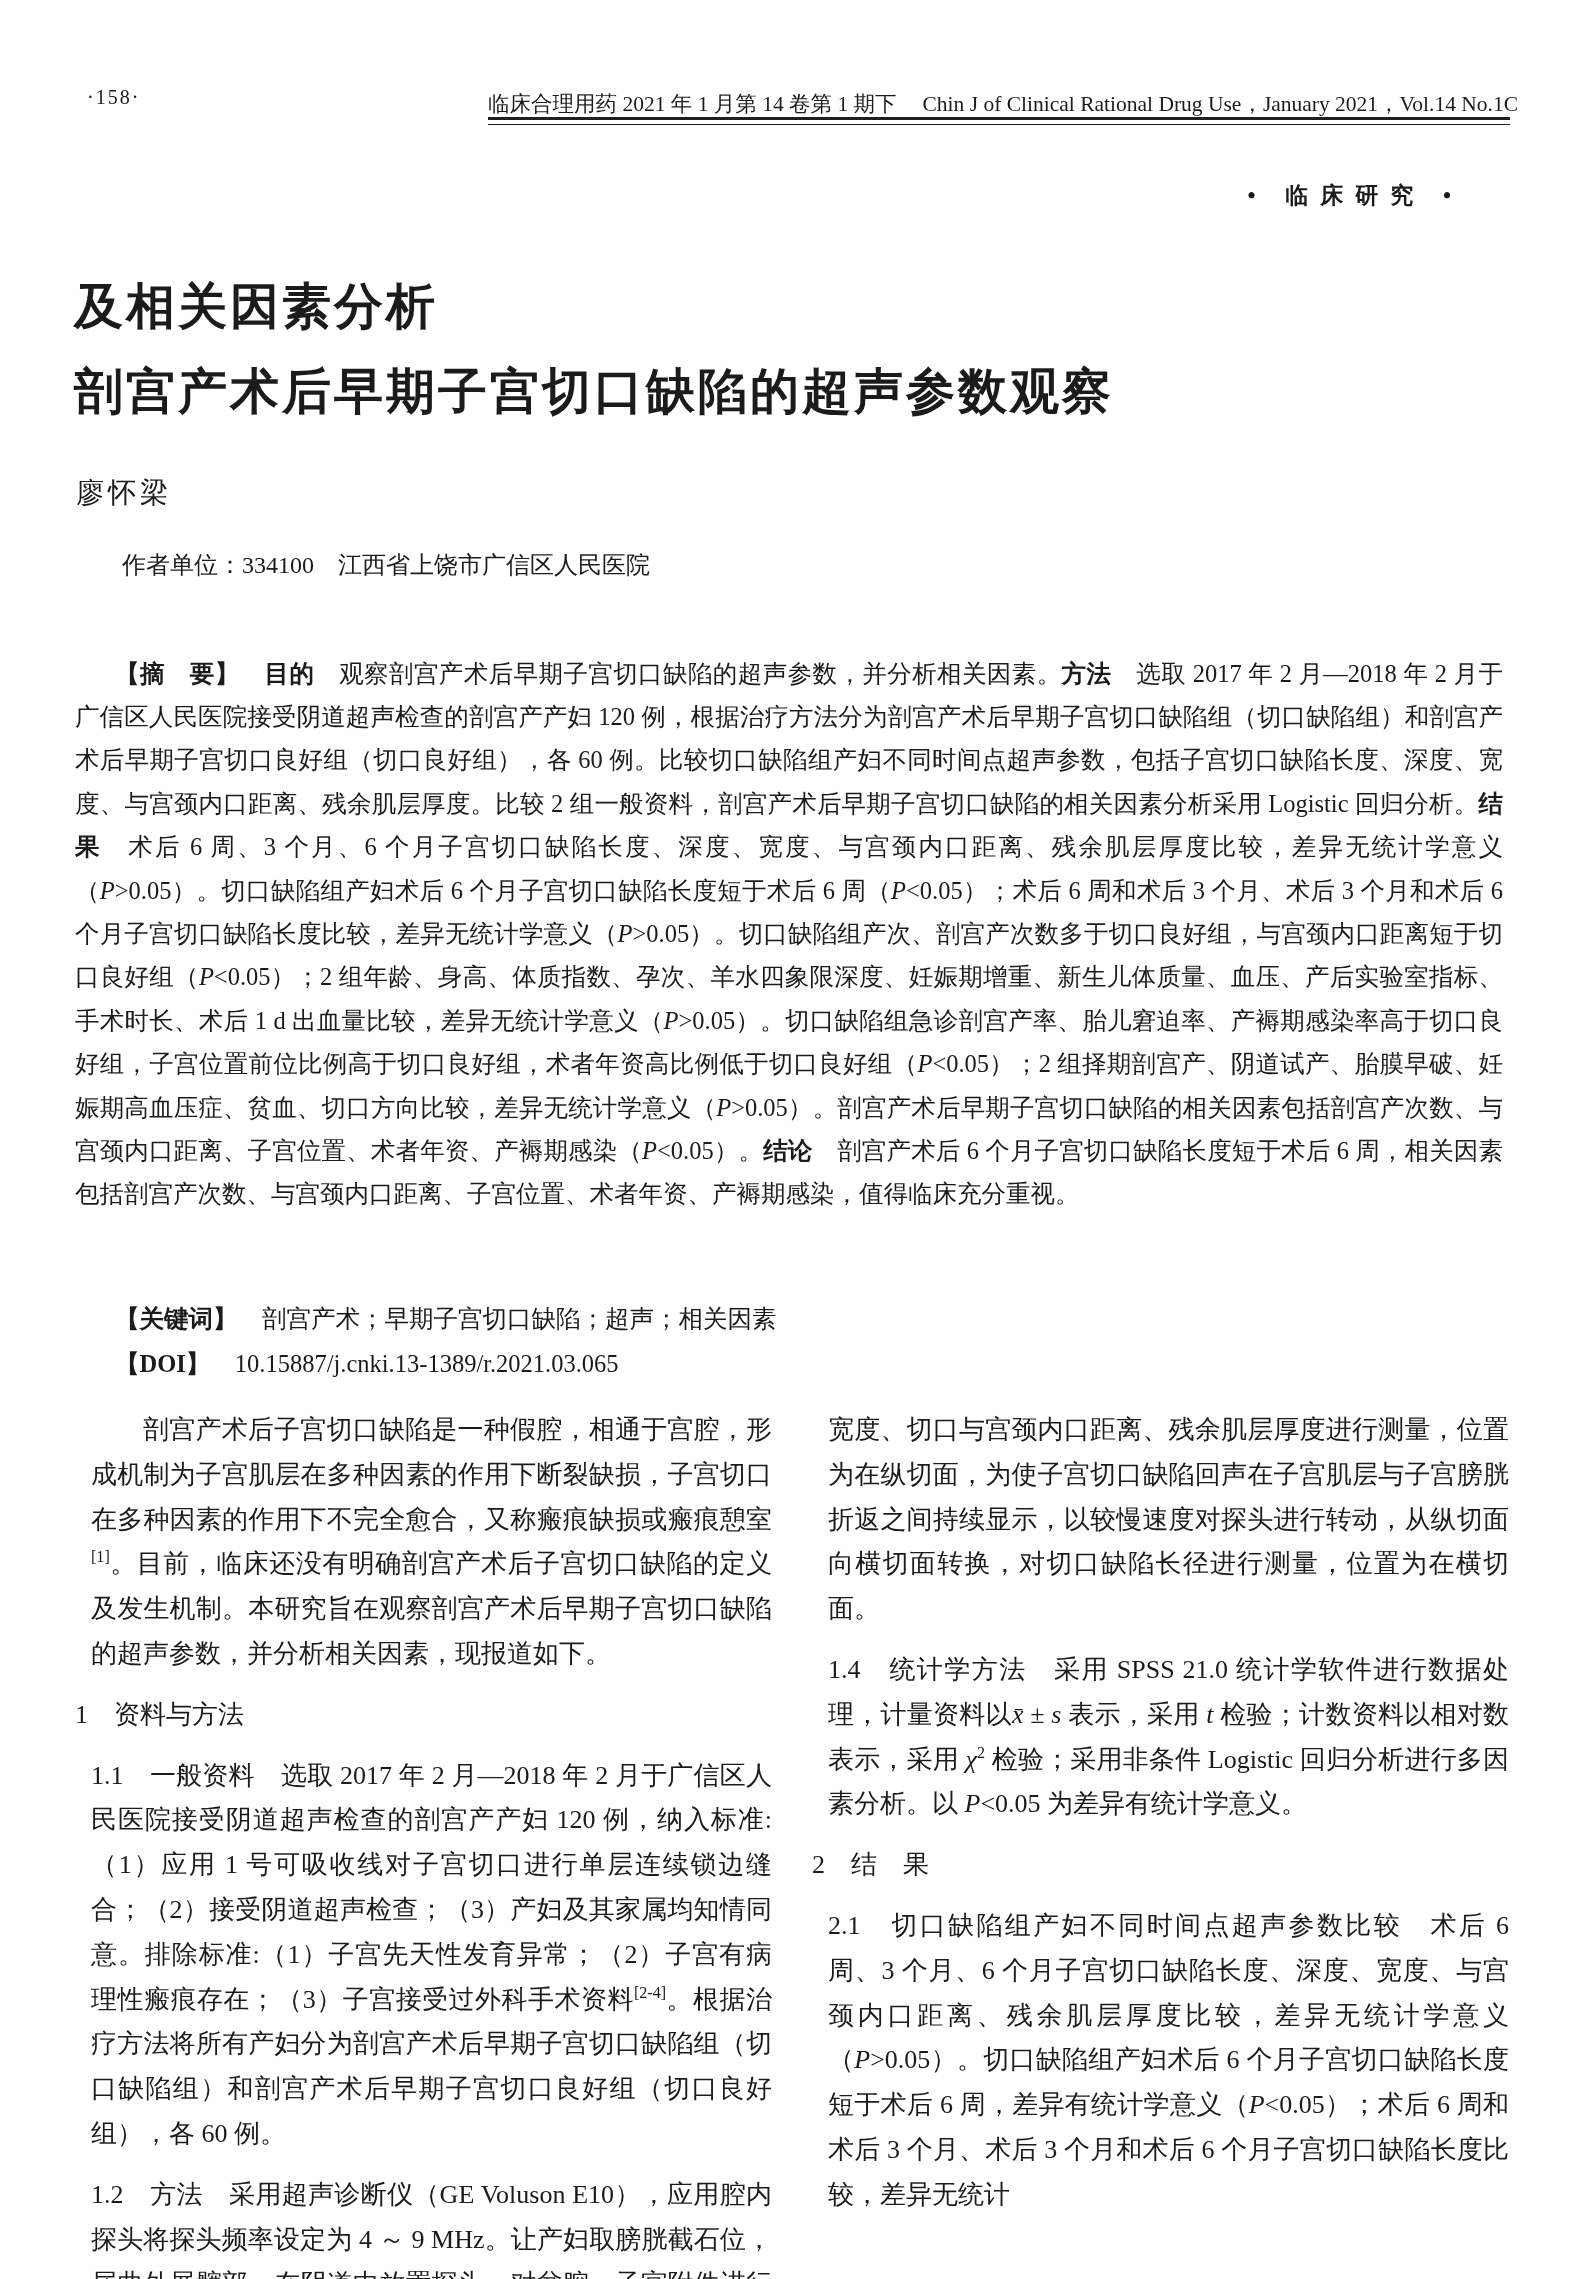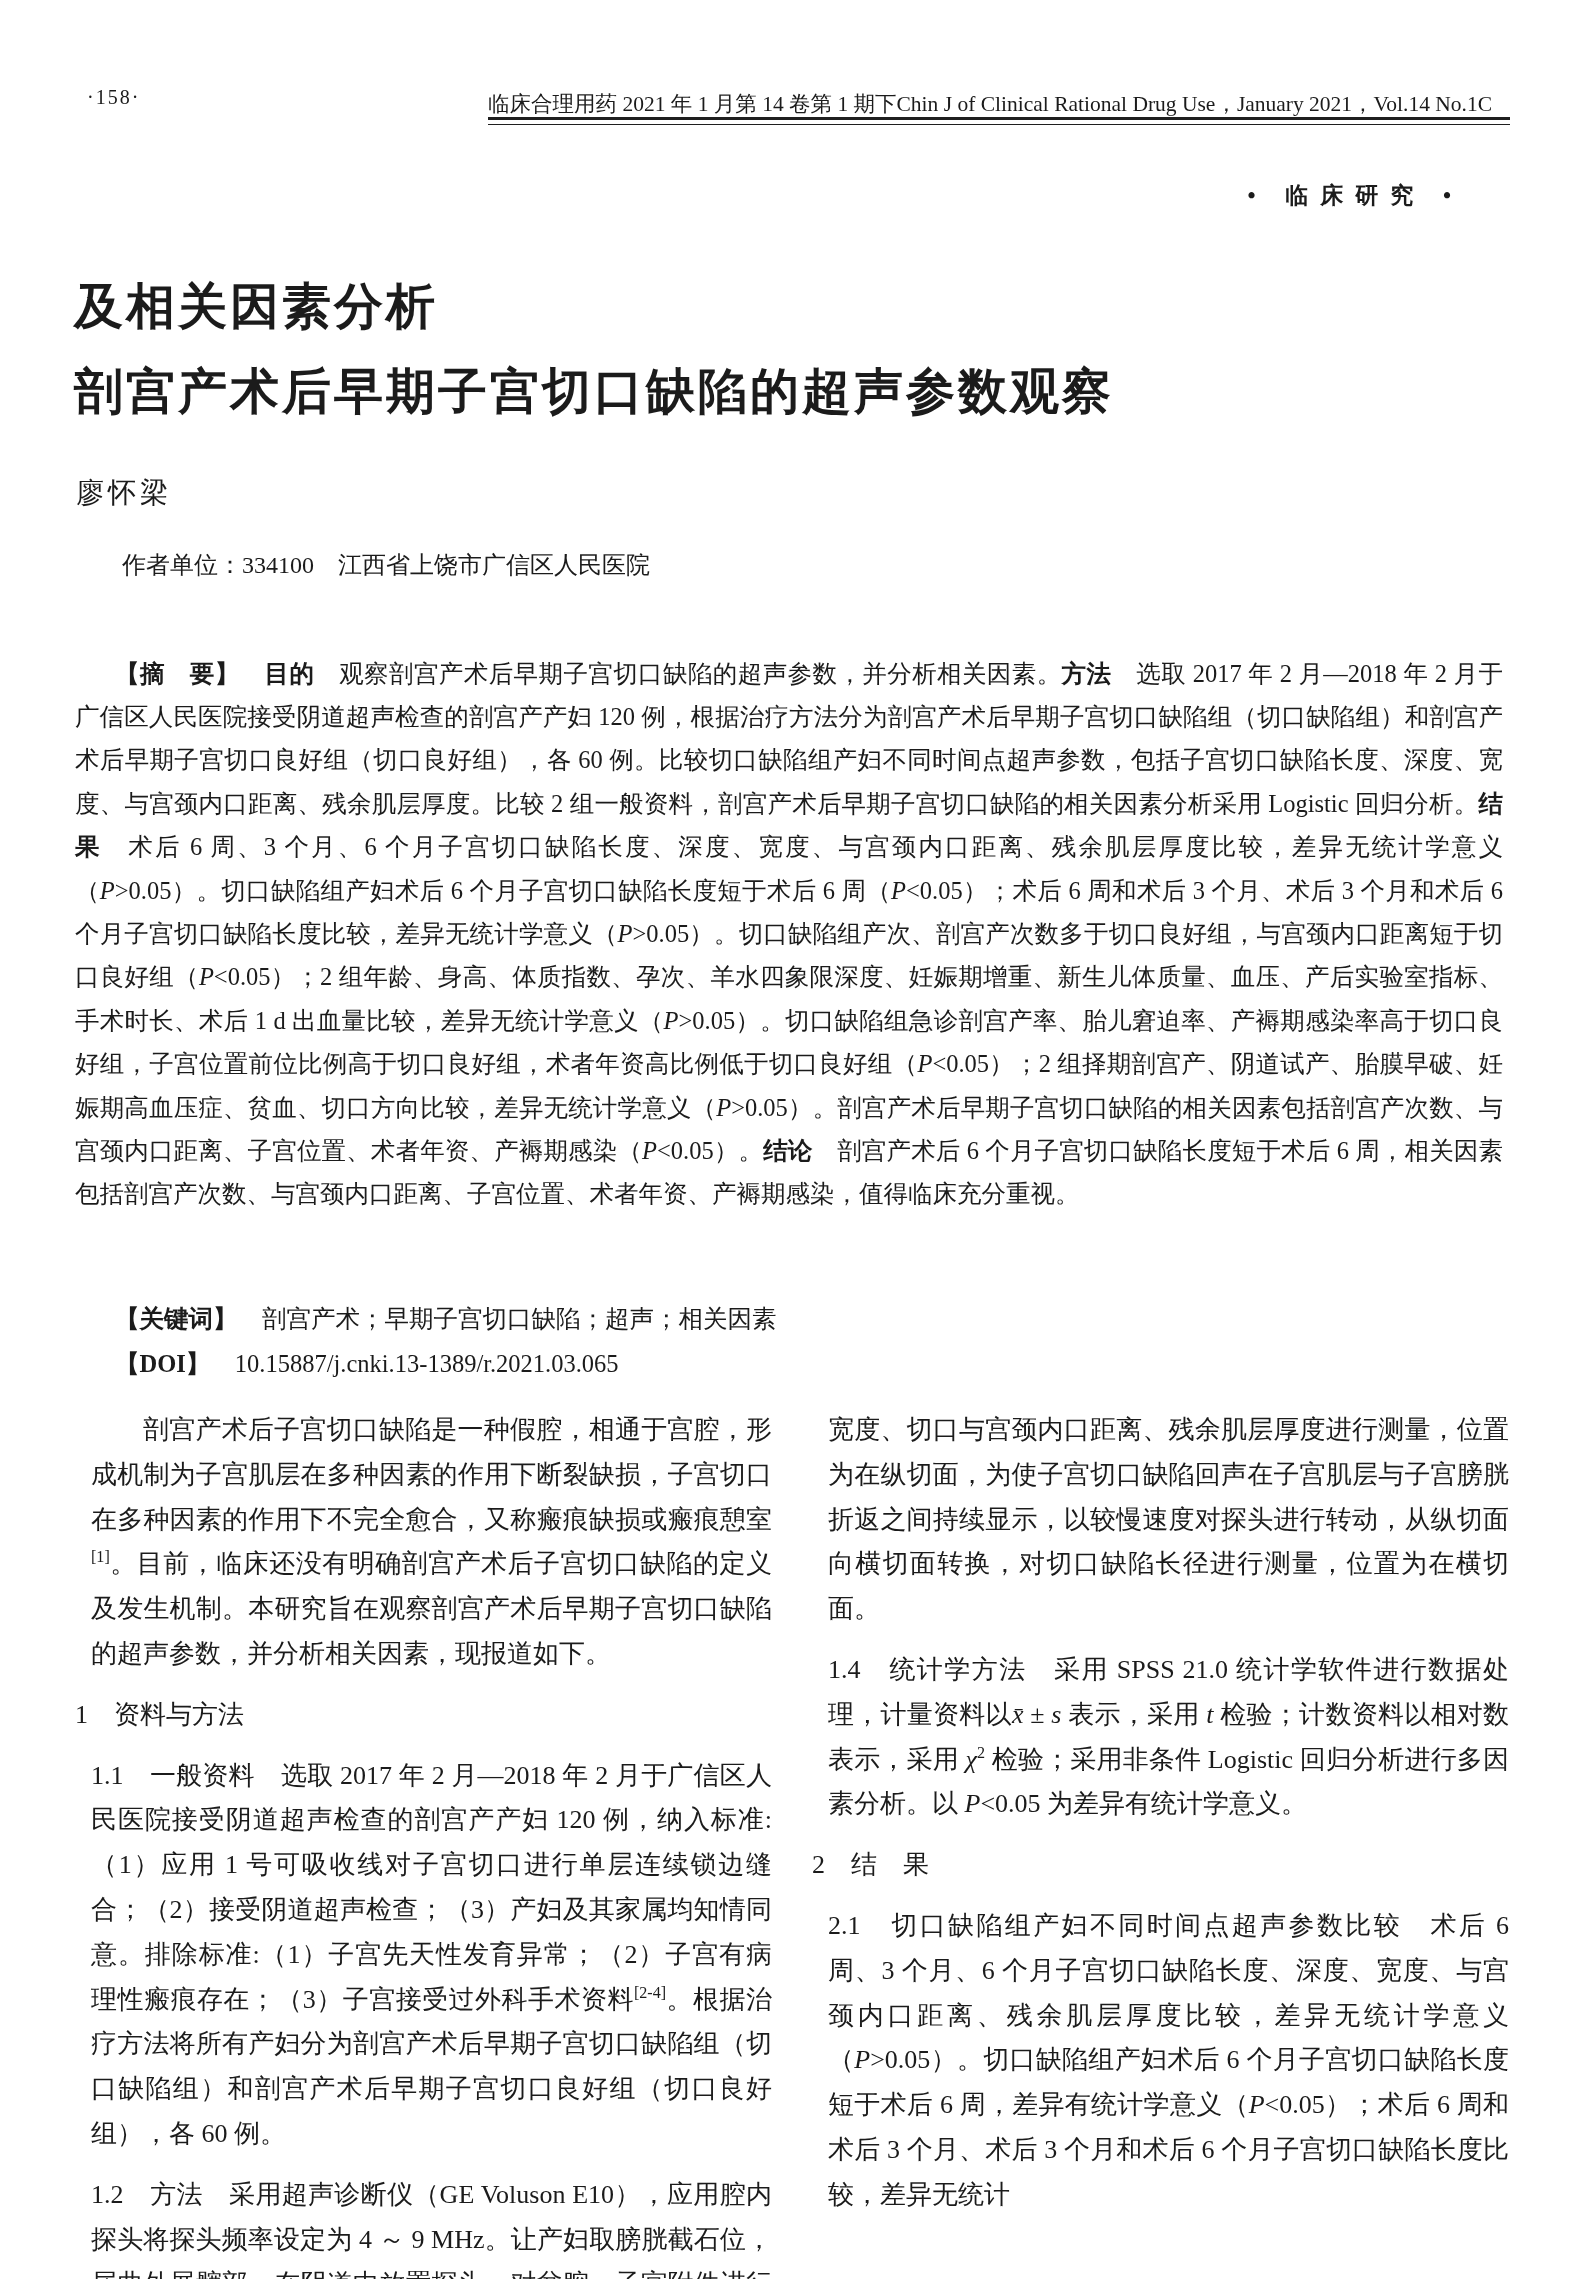--- a/index.html
+++ b/index.html
@@ -8,21 +8,21 @@
     width:1575px;height:2279px;
     background:#ffffff;
     margin:0 auto;
     overflow:hidden;
     color:#1b1b1b;
     font-family:"Liberation Serif","DejaVu Serif",serif;
   }
   
   .page-number{position:absolute;left:57px;top:86px;font-size:20px;letter-spacing:2px;margin-left:30px;}
   .journal-info{position:absolute;left:488px;top:89px;width:1030px;font-size:21.5px;white-space:nowrap;}
-  .journal-cn{text-align:right;}
+  .journal-cn{margin-right:26px;text-align:right;}
   .header-rule{position:absolute;left:488px;top:117px;width:1022px;height:4px;
     border-top:3px solid #1f1f1f;border-bottom:1.5px solid #1f1f1f;}
   
   .section-label{position:absolute;right:112px;top:180px;font-size:23px;font-weight:bold;letter-spacing:12px;}
   
   .article-title{position:absolute;left:74px;top:264px;width:1180px;
     font-size:49px;font-weight:bold;line-height:85px;letter-spacing:3px;}
   .author-name{position:absolute;left:76px;top:474px;font-size:28px;letter-spacing:4px;}
   .affiliation{position:absolute;left:122px;top:549px;font-size:24px;}
   

